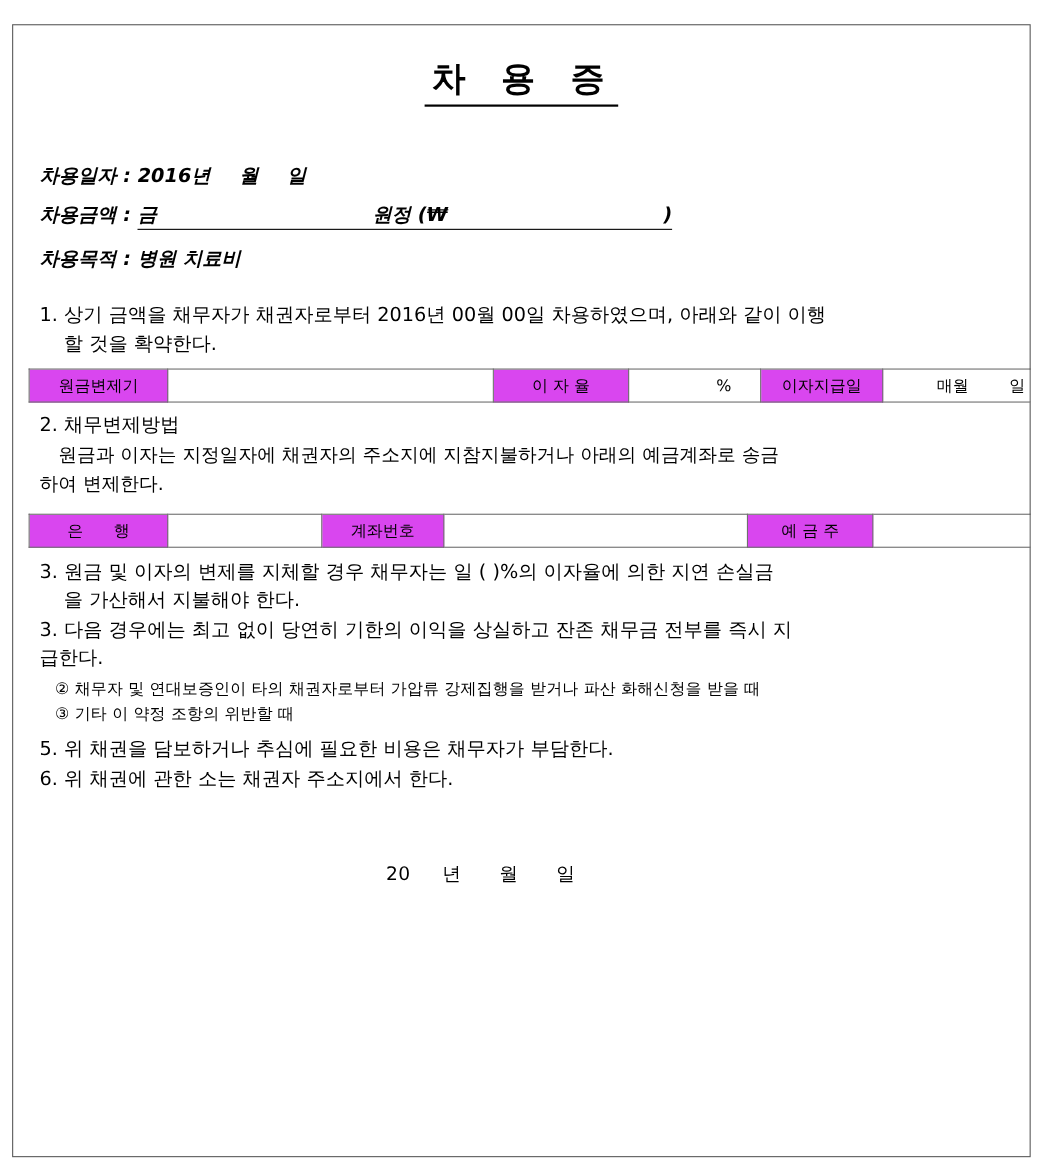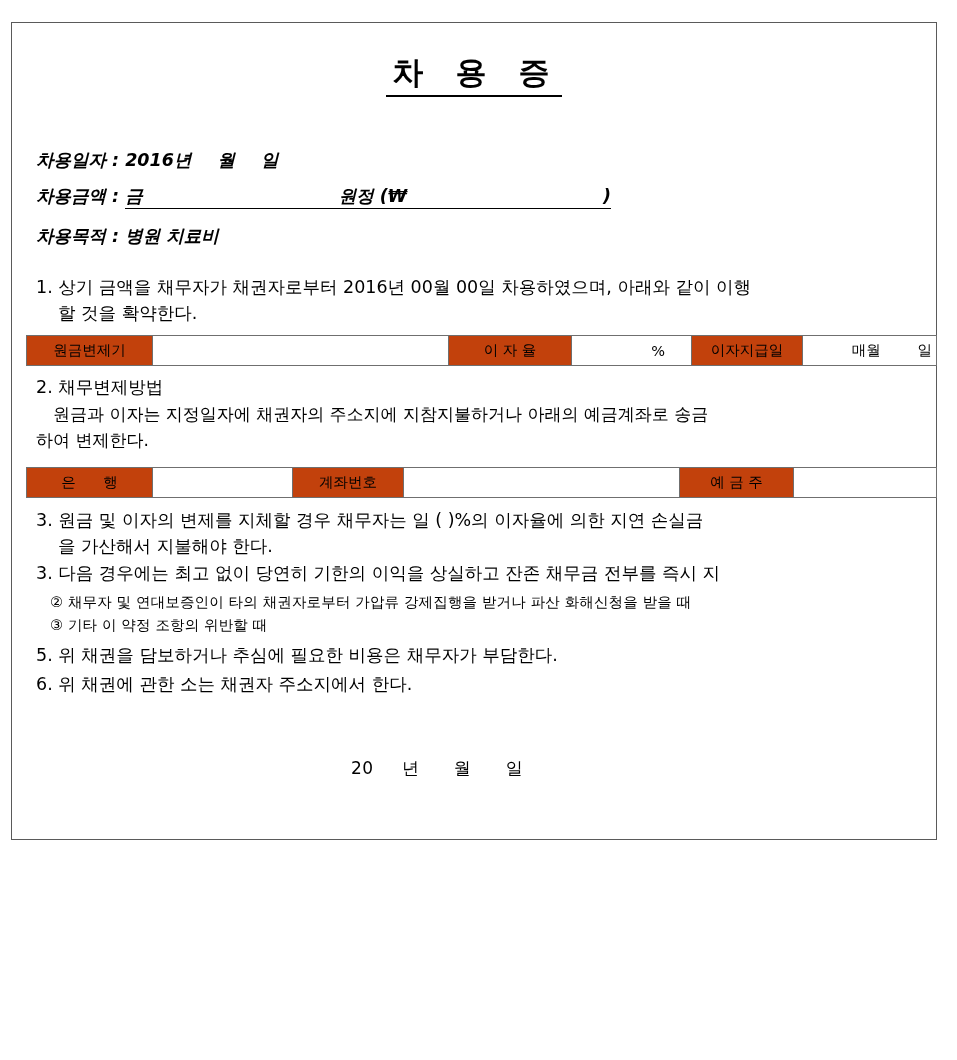--- a/index.html
+++ b/index.html
@@ -13,21 +13,21 @@
     font-family: "DejaVu Sans", "Liberation Sans", sans-serif;
     color: #000000;
     overflow: hidden;
   }
 
   #page {
     position: absolute;
     left: 11px;
     top: 22px;
     width: 926px;
-    height: 818px;
+    height: 1030px;
     border: 1px solid #5a5a5a;
     box-sizing: border-box;
     background: #ffffff;
   }
 
   #inner {
     position: absolute;
     left: 0;
     top: 0;
     right: 0;
@@ -125,21 +125,21 @@
     height: 29px;
     font-size: 14.5px;
     font-weight: normal;
     text-align: center;
     vertical-align: middle;
     padding: 0 4px;
     white-space: pre;
     background: #ffffff;
   }
   table.grid td.lbl {
-    background: #c2410c;
+    background: #d946ef;
   }
   table.grid td.val-r { text-align: right; padding-right: 26px; }
   table.grid td.val-sp { text-align: right; }
 
   .footer-date {
     text-align: center;
     font-size: 17px;
     font-weight: normal;
     white-space: pre;
     margin-top: 60px;
@@ -207,21 +207,21 @@
         <td class="lbl">계좌번호</td>
         <td></td>
         <td class="lbl">예 금 주</td>
         <td></td>
       </tr>
     </tbody>
       </table>
 
     <div class="clause sec3"><span>3. 원금 및 이자의 변제를 지체할 경우 채무자는 일 (     )%의 이자율에 의한 지연 손실금</span><span class="cont">을 가산해서 지불해야 한다.</span></div>
 
-    <div class="clause sec4"><span>3. 다음 경우에는 최고 없이 당연히 기한의 이익을 상실하고 잔존 채무금 전부를 즉시 지</span></div>
+    <div class="clause sec4"><span>3. 다음 경우에는 최고 없이 당연히 기한의 이익을 상실하고 잔존 채무금 전부를 즉시 지</span><span class="cont">급한다.</span></div>
 
     <ul class="sublist">
       <li>② 채무자 및 연대보증인이 타의 채권자로부터 가압류 강제집행을 받거나 파산 화해신청을 받을 때</li>
       <li>③ 기타 이 약정 조항의 위반할 때</li>
     </ul>
 
     <div class="clause sec5">5. 위 채권을 담보하거나 추심에 필요한 비용은 채무자가 부담한다.</div>
     <div class="clause sec6">6. 위 채권에 관한 소는 채권자 주소지에서 한다.</div>
 
     <div class="footer-date">20     년      월      일</div>

